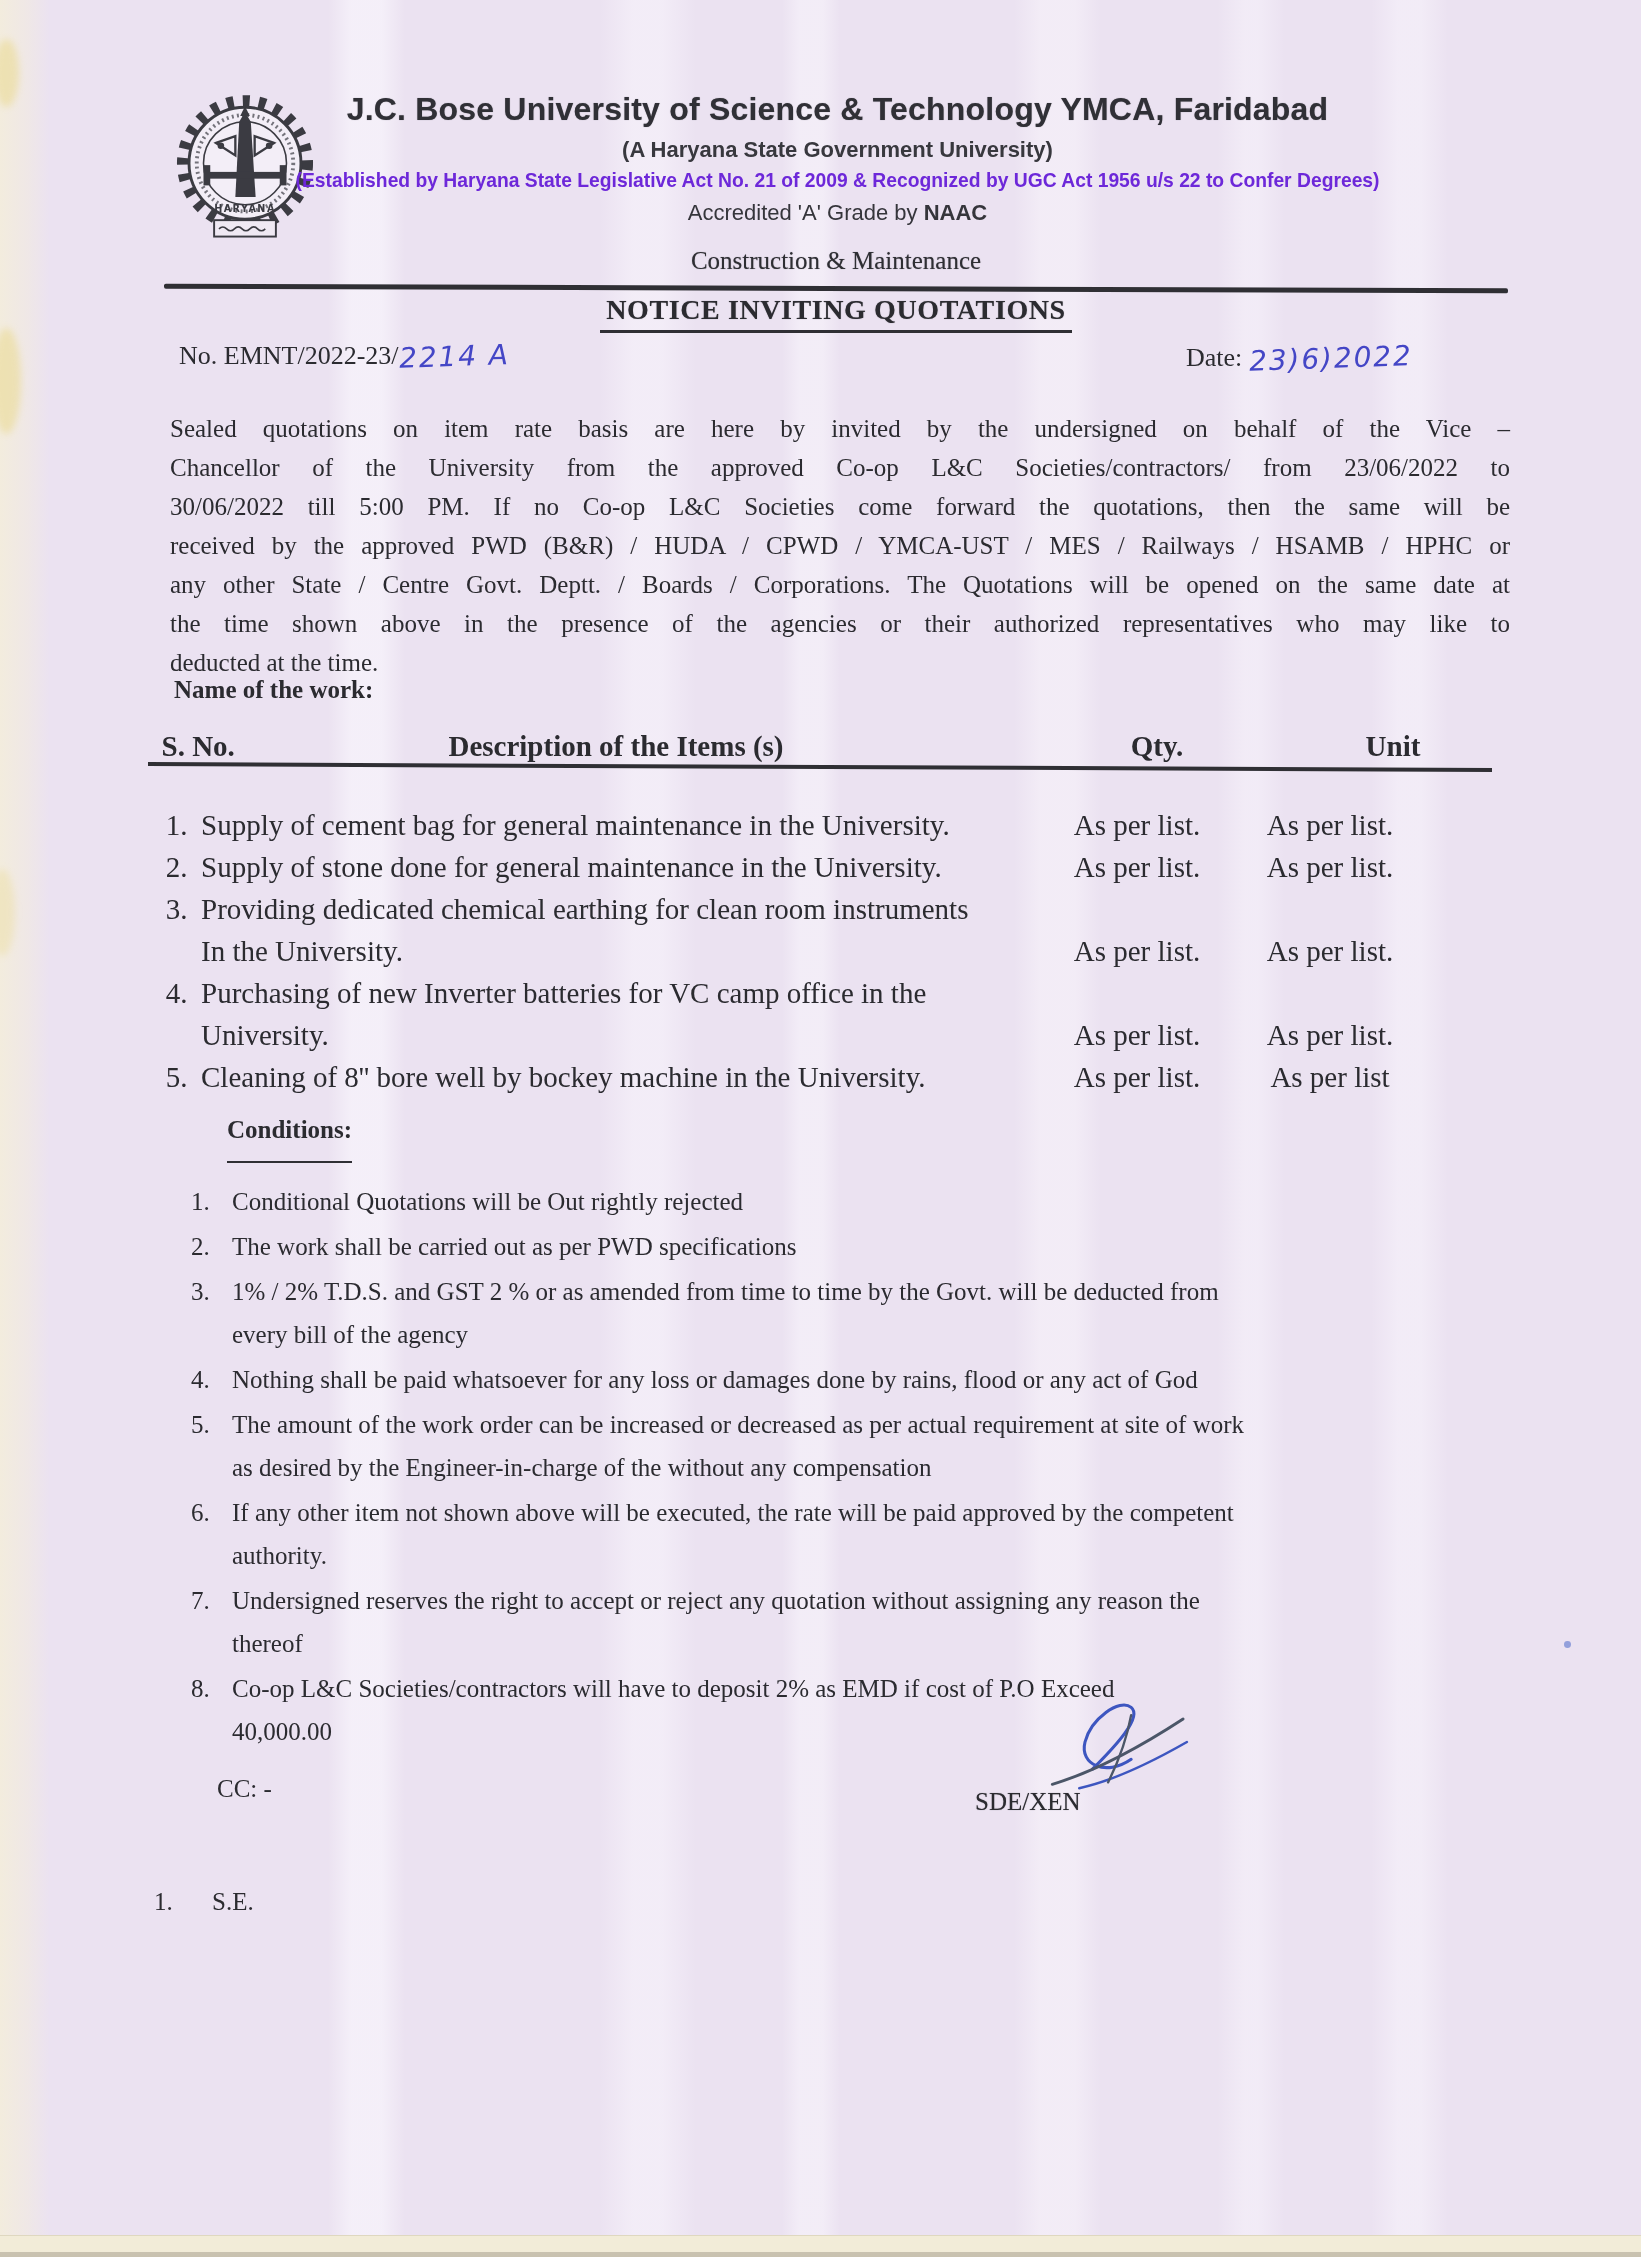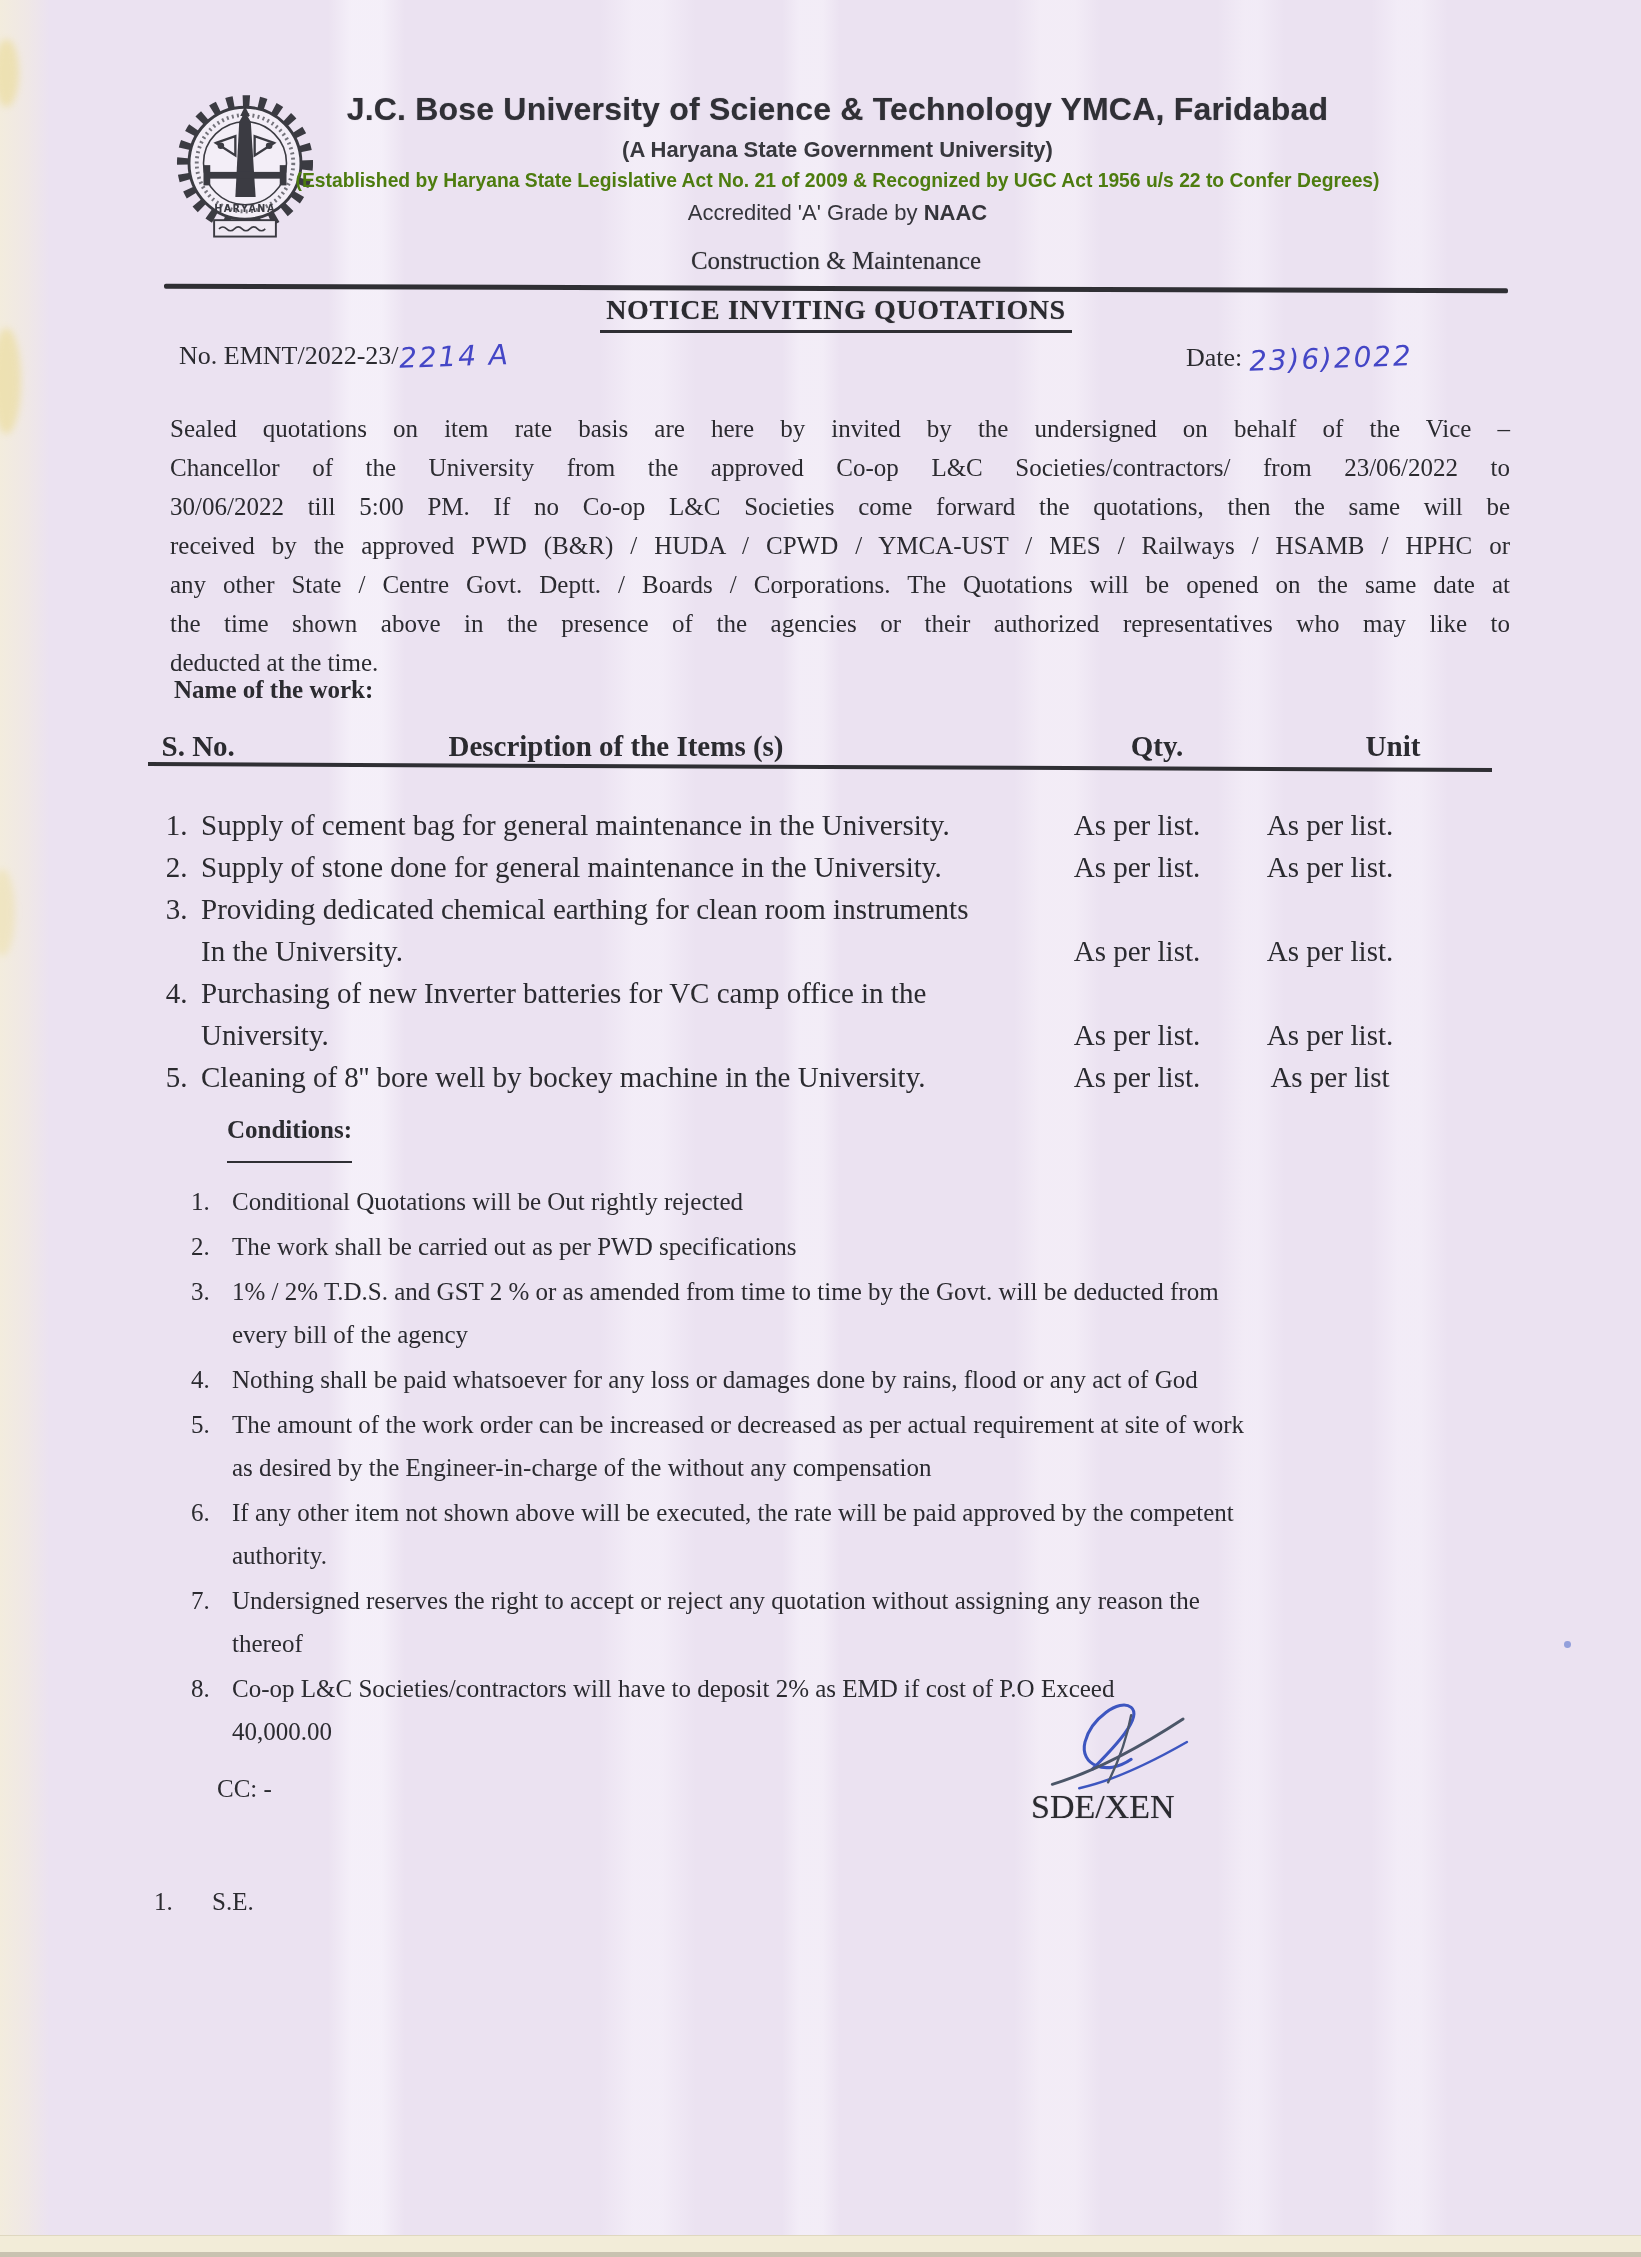--- a/index.html
+++ b/index.html
@@ -39,21 +39,21 @@
   .edge-bottom-line{position:absolute;left:0;bottom:0;width:100%;height:4.8px;background:#c9c2b0;}
   .ink-dot{position:absolute;width:6.8px;height:6.8px;border-radius:50%;background:#7d8fd6;opacity:.8;}
 
   .abs{position:absolute;}
   .soft{text-shadow:0 0 1px rgba(43,43,48,.45);}
 
   
   .header-text{left:164px;top:91px;width:1347px;text-align:center;font-family:"Liberation Sans",sans-serif;}
   .uni-name{font-size:32px;font-weight:bold;letter-spacing:0.2px;color:#303036;}
   .uni-sub1{font-size:22px;font-weight:bold;margin-top:8.7px;color:#38383e;}
-  .uni-sub2{font-size:19.3px;font-weight:bold;margin-top:7.7px;color:#4d7c0f;}
+  .uni-sub2{font-size:19.3px;font-weight:bold;margin-top:7.7px;color:#6d28d9;}
   .uni-accred{font-size:22px;margin-top:7.7px;color:#35353b;}
   .uni-accred b{font-weight:bold;}
   .dept-line{left:164px;top:247px;width:1344px;text-align:center;font-size:25px;color:#2e2e33;}
   .rule{height:4.8px;background:#2f2f34;border-radius:1.9px;}
   .notice-title-wrap{left:164px;top:294px;width:1344px;text-align:center;}
   .notice-title{display:inline-block;font-size:28px;font-weight:bold;letter-spacing:0.6px;
     border-bottom:3.9px solid #2f2f34;padding:0 5.8px 3.9px 5.8px;}
   .ref-line{left:179px;top:338px;font-size:26px;}
   .date-line{left:1186px;top:340px;font-size:26px;}
   .handwrite{
@@ -89,21 +89,21 @@
   .conds{left:164px;top:1116px;width:1352px;font-size:25px;}
   .cond-head{margin-left:63px;font-weight:bold;display:inline-block;
     border-bottom:2.9px solid #2f2f34;padding-bottom:17px;}
   .cond-list{margin-top:17.4px;}
   .citem{display:flex;margin-bottom:1.9px;}
   .cnum{width:41px;margin-left:27px;flex:none;line-height:43px;}
   .ctext{line-height:43px;}
 
   
   .cc-label{left:217px;top:1775px;font-size:25px;}
-  .sig-title{left:1031px;top:1788px;font-size:34px;}
+  .sig-title{left:975px;top:1788px;font-size:25px;}
   .se-line{left:154px;top:1888px;font-size:25px;}
   .se-num{display:inline-block;width:58px;}
 </style>
 </head>
 <body>
 
 <div class="page">
   <div class="streaks"></div>
   <div class="edge-left"></div>
   <div class="blob" style="left:-5.8px;top:39px;width:25px;height:68px;"></div>

